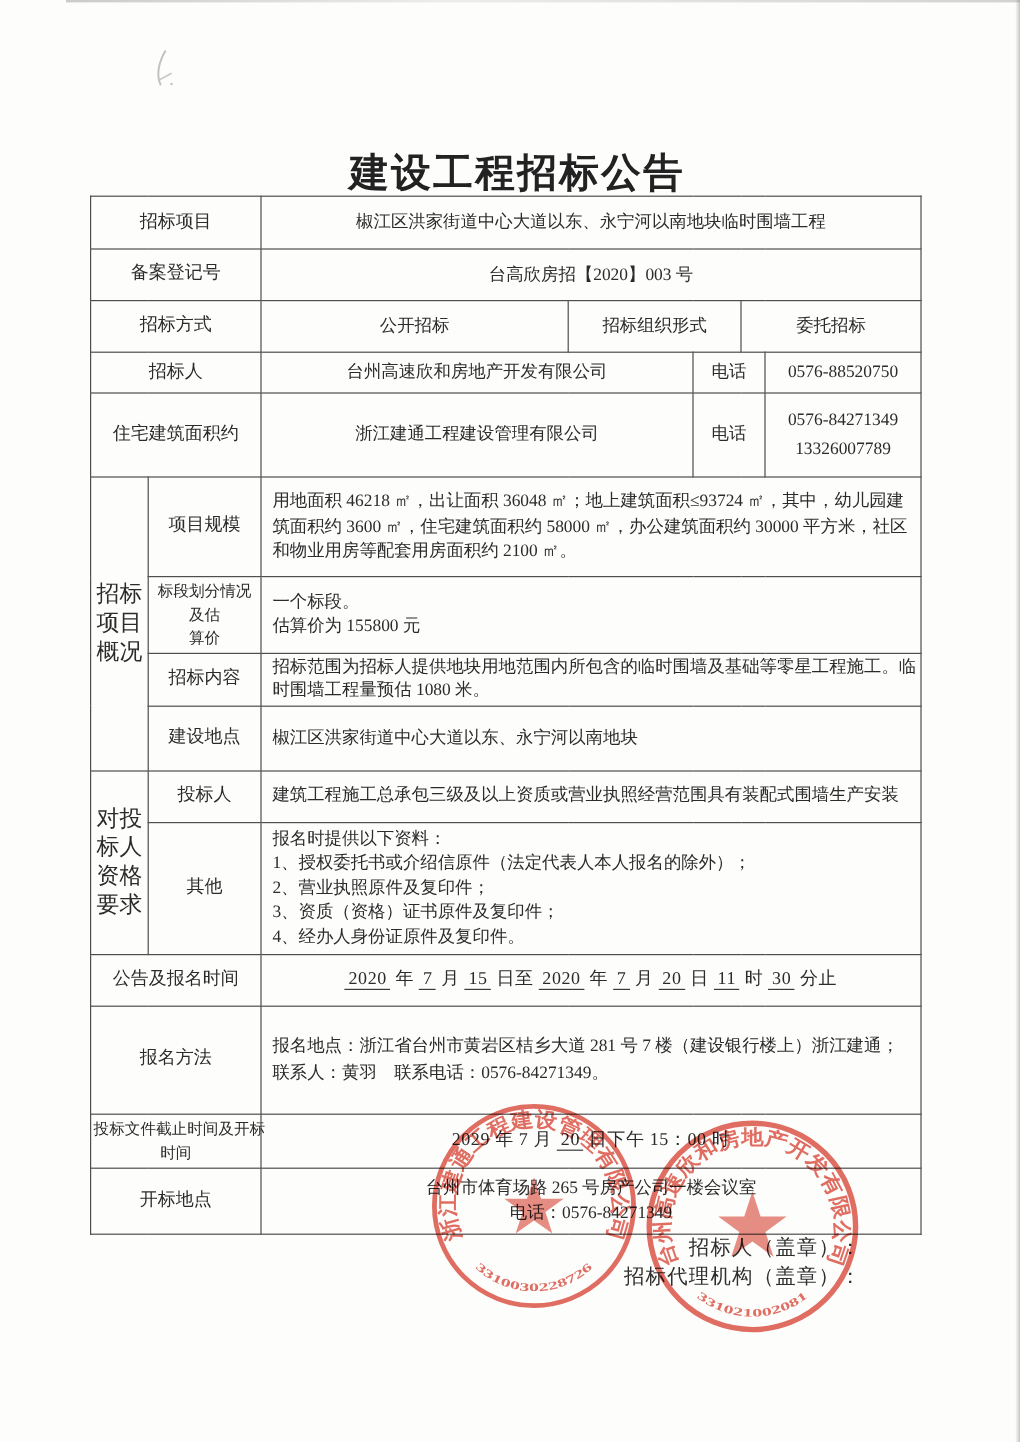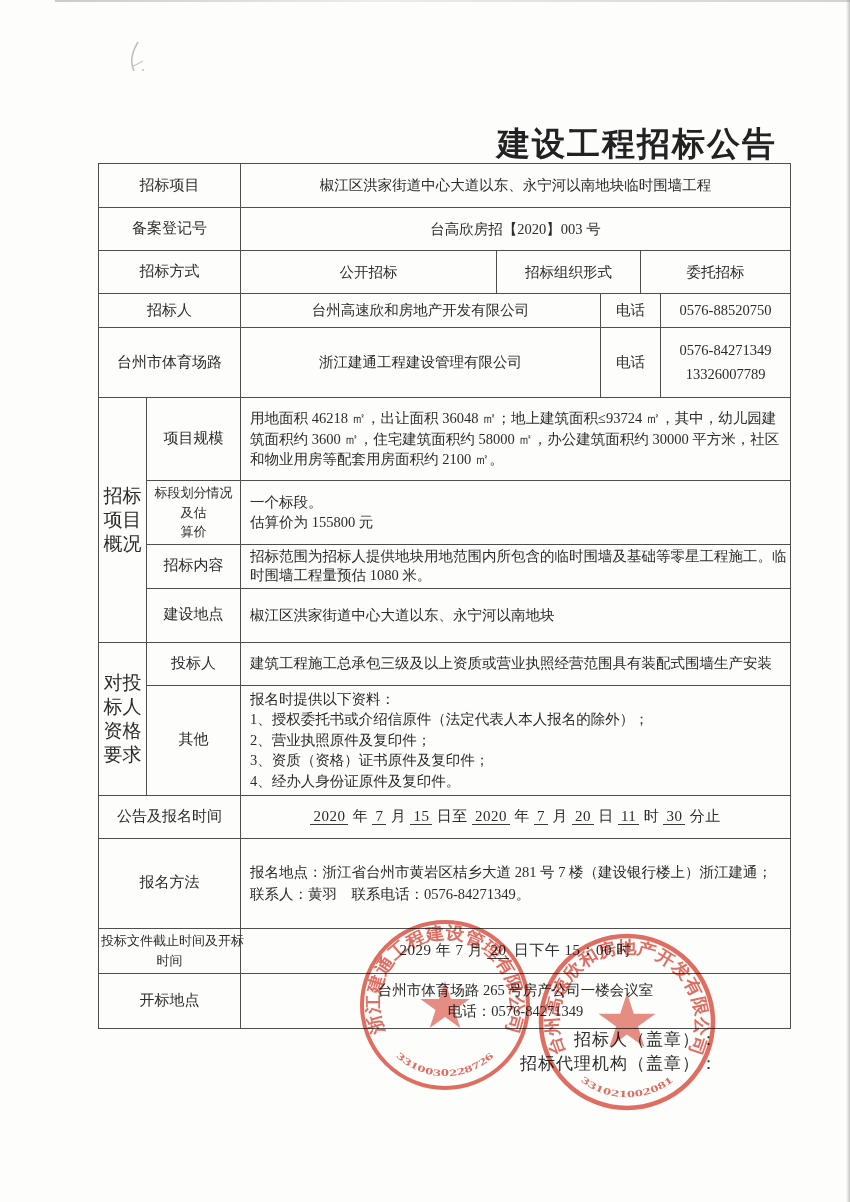--- a/index.html
+++ b/index.html
@@ -6,26 +6,26 @@
   .page{
     position:relative;width:850px;height:1202px;background:#fdfdfc;
     font-family:"Liberation Serif","DejaVu Serif",serif;color:#2b2b2b;
     overflow:hidden;
   }
   .scan-top-edge{position:absolute;left:55px;top:0;width:795px;height:2px;
     background:linear-gradient(90deg,rgba(110,110,110,.35),rgba(140,140,140,.15) 40%,rgba(110,110,110,.3));}
   .scan-right-edge{position:absolute;right:0;top:0;width:4px;height:1202px;
     background:linear-gradient(90deg,rgba(255,255,255,0),rgba(130,130,130,.45));}
   .doc-title{
-    position:absolute;left:85px;top:122px;width:692px;text-align:right;
+    position:absolute;left:85px;top:122px;width:692px;text-align:center;
     font-family:"Liberation Sans","DejaVu Sans",sans-serif;
     font-size:33px;font-weight:700;letter-spacing:2px;color:#222;
   }
   table.main{
-    position:absolute;left:98px;top:163px;width:692px;
+    position:absolute;left:75px;top:163px;width:692px;
     border-collapse:collapse;table-layout:fixed;
   }
   td{border:1.5px solid #4e4e4e;vertical-align:middle;padding:2px 6px;
      font-size:14.5px;line-height:1.42;}
   td.lab{text-align:center;font-size:15px;padding:2px 2px;}
   td.lab.small{font-size:13px;line-height:1.5;}
   td.lab.mid{font-size:13px;line-height:1.5;white-space:nowrap;margin-top:28px;}
   td.grp{text-align:center;font-size:19px;line-height:24px;padding:0;}
   td.center{text-align:center;}
   td.val{padding-left:9px;padding-right:0;}
@@ -89,21 +89,21 @@
     </tr>
 
     <tr style="height:34px">
       <td class="lab" colspan="2">招标人</td>
       <td class="center" colspan="2">台州高速欣和房地产开发有限公司</td>
       <td class="center" colspan="2">电话</td>
       <td class="center">0576-88520750</td>
     </tr>
 
     <tr style="height:70px">
-      <td class="lab" colspan="2">台州市体育场路</td>
+      <td class="lab" colspan="2">住宅建筑面积约</td>
       <td class="center" colspan="2">浙江建通工程建设管理有限公司</td>
       <td class="center" colspan="2">电话</td>
       <td class="center phone2">
         <div>0576-84271349</div>
         <div>13326007789</div>
       </td>
     </tr>
 
     <tr style="height:83px">
       <td class="grp" rowspan="4">

